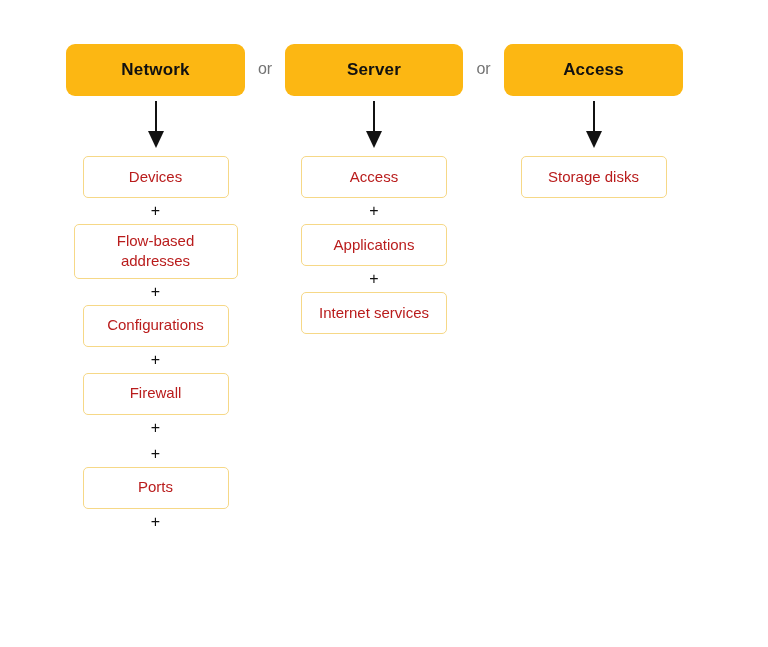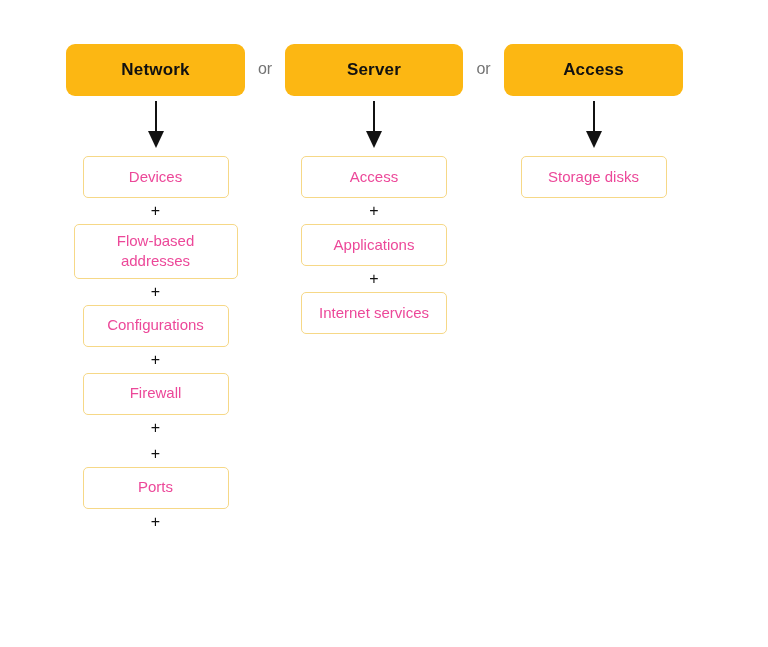--- a/index.html
+++ b/index.html
@@ -67,21 +67,21 @@
     padding: 6px 12px;
     background: #ffffff;
     border: 1px solid var(--item-border, #F6D887);
     border-radius: 5px;
     display: flex;
     align-items: center;
     justify-content: center;
     text-align: center;
     font-size: 15px;
     line-height: 1.35;
-    color: #ec4899;
+    color: #b91c1c;
   }
   .plus {
     height: 26px;
     display: flex;
     align-items: center;
     justify-content: center;
     font-size: 16px;
     color: #111111;
   }
 

